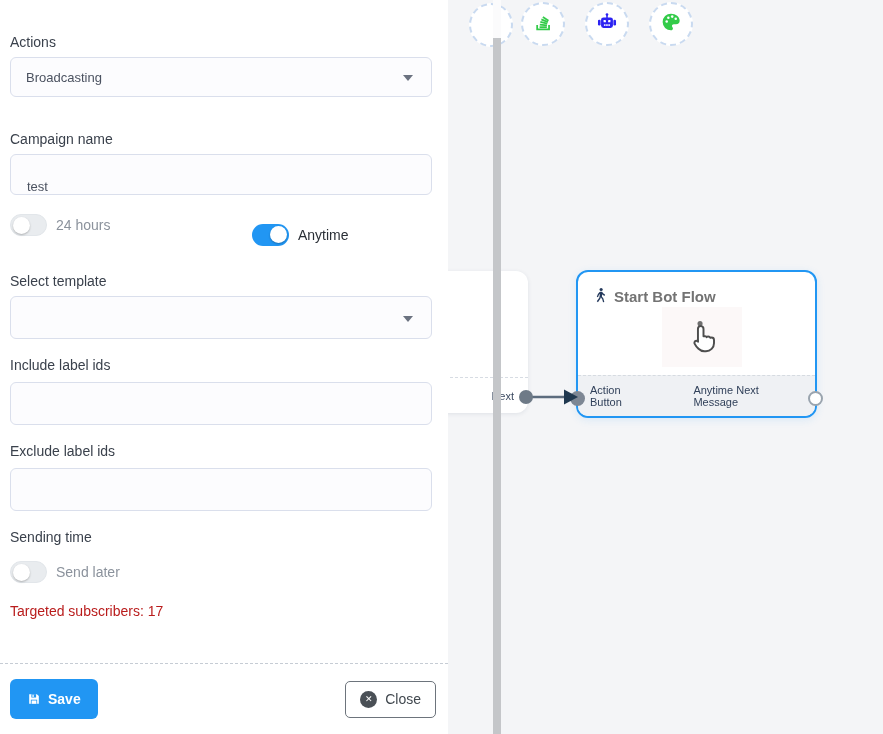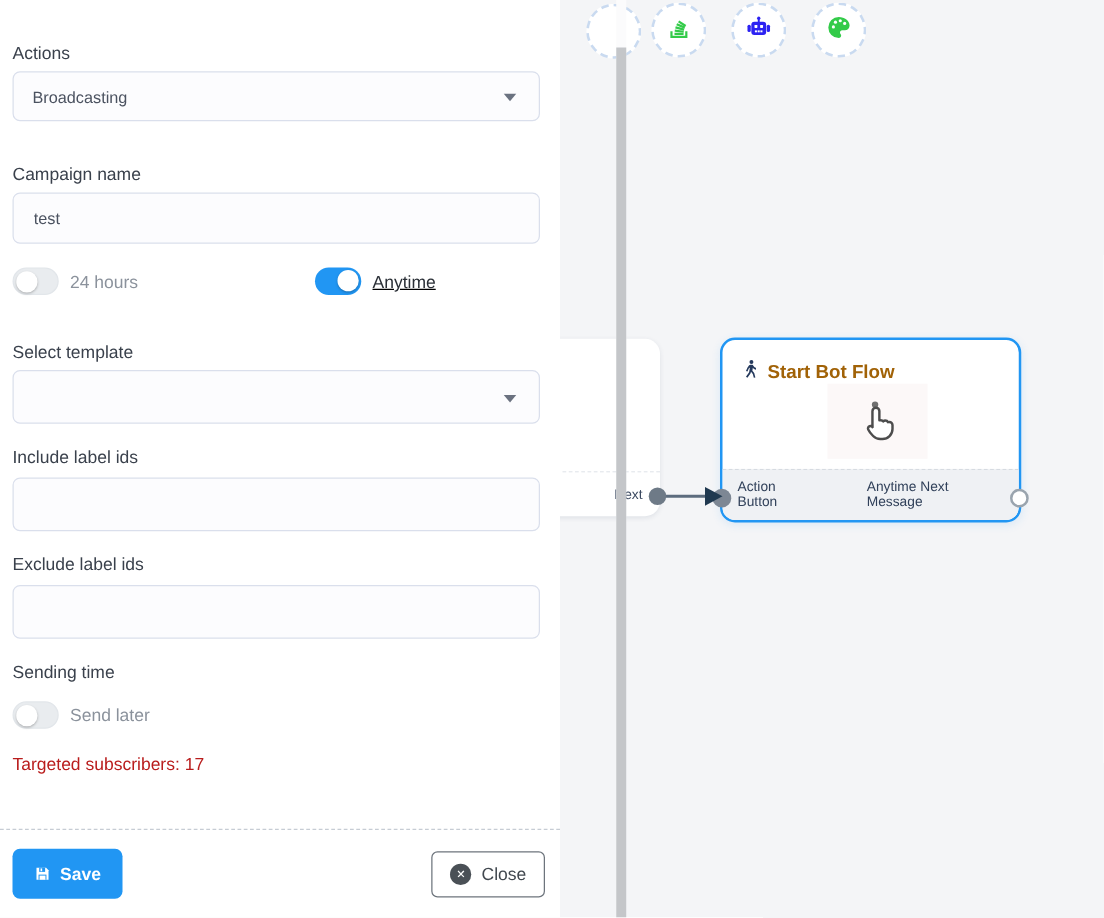--- a/index.html
+++ b/index.html
@@ -19,21 +19,21 @@
   .node-partial .pfooter { position:absolute; left:0; right:0; bottom:0; height:36px;
     border-top:1px dashed #d7dce3; display:flex; align-items:center;
     justify-content:flex-end; padding-right:14px; font-size:11px; color:#3b4960;
     border-radius:0 0 12px 12px; }
 
   
   .node { position:absolute; left:576px; top:270px; width:241px; height:148px;
     background:#fff; border:2px solid #2196f3; border-radius:12px;
     box-shadow:0 2px 8px rgba(33,150,243,.12); }
   .node-header { display:flex; align-items:center; gap:7px; padding:15px 16px 0 16px; }
-  .node-title { font-size:15px; font-weight:600; color:#a16207; line-height:16px; }
+  .node-title { font-size:15px; font-weight:600; color:#737373; line-height:16px; }
   .cursor-box { position:absolute; left:84px; top:35px; width:80px; height:60px;
     background:#fcf8f8; display:flex; align-items:center; justify-content:center; }
   .node-footer { position:absolute; left:0; right:0; bottom:0; height:41px;
     background:#eff1f4; border-top:1px dashed #d6dbe1; border-radius:0 0 10px 10px;
     display:flex; align-items:center; justify-content:space-between; padding:0 12px;gap:40px; }
   .node-footer span { font-size:11px; color:#31415a; }
   .port { position:absolute; width:15px; height:15px; border-radius:50%; }
   .port-in  { left:-8px; top:119px; background:#7d8794; }
   .port-out { right:-8px; top:119px; background:#fff; border:2px solid #9aa4ae; }
 
@@ -42,30 +42,30 @@
   
   .panel { position:absolute; left:0; top:0; width:448px; height:734px; background:#fff;
     z-index:10; padding:34px 16px 0 10px; }
   .f-label { font-size:14px; color:#3a414c; line-height:17px; margin-bottom:6px; }
   .box { width:100%; border:1px solid #dadfec; border-radius:6px; background:#fcfcfe; }
   .select-box { height:40px; position:relative; display:flex; align-items:center;
     padding-left:15px; font-size:13px; color:#4b5260; }
   .caret { position:absolute; right:18px; top:50%; margin-top:-2px; width:0; height:0;
     border-left:5px solid transparent; border-right:5px solid transparent;
     border-top:6px solid #6b7280; }
-  .text-box { height:41px; display:flex; align-items:center; padding-left:16px;
+  .text-box { height:41px; display:flex; align-items:flex-end; padding-left:16px;
     font-size:13px; color:#4b5260; }
   .tall { height:43px; }
   .mt34{margin-top:34px} .mt37{margin-top:37px} .mt19{margin-top:19px}
   .mt18{margin-top:18px} .mt15{margin-top:15px} .mt20{margin-top:20px}
   .mt8{margin-top:8px}
 
   .toggle-row { position:relative; height:22px; display:flex; align-items:center; }
   .toggle-group { display:flex; align-items:center; gap:9px; }
-  .toggle-group.abs { position:absolute; left:242px; top:0;text-decoration:underline; }
+  .toggle-group.abs { position:absolute; left:242px; top:10px; }
   .toggle { width:37px; height:22px; border-radius:11px; position:relative; flex:0 0 auto; }
   .toggle.off { background:#e9ecef; border:1px solid #e2e6ea; }
   .toggle.on  { background:#2196f3; }
   .knob { position:absolute; top:2px; width:17px; height:17px; border-radius:50%;
     background:#fff; box-shadow:0 1px 2px rgba(0,0,0,.25); }
   .toggle.off .knob { left:2px; top:1.5px; }
   .toggle.on  .knob { right:2px; }
   .t-label-muted { font-size:14px; color:#8b929c; }
   .t-label-dark  { font-size:14px; color:#2a2f36; }
 

